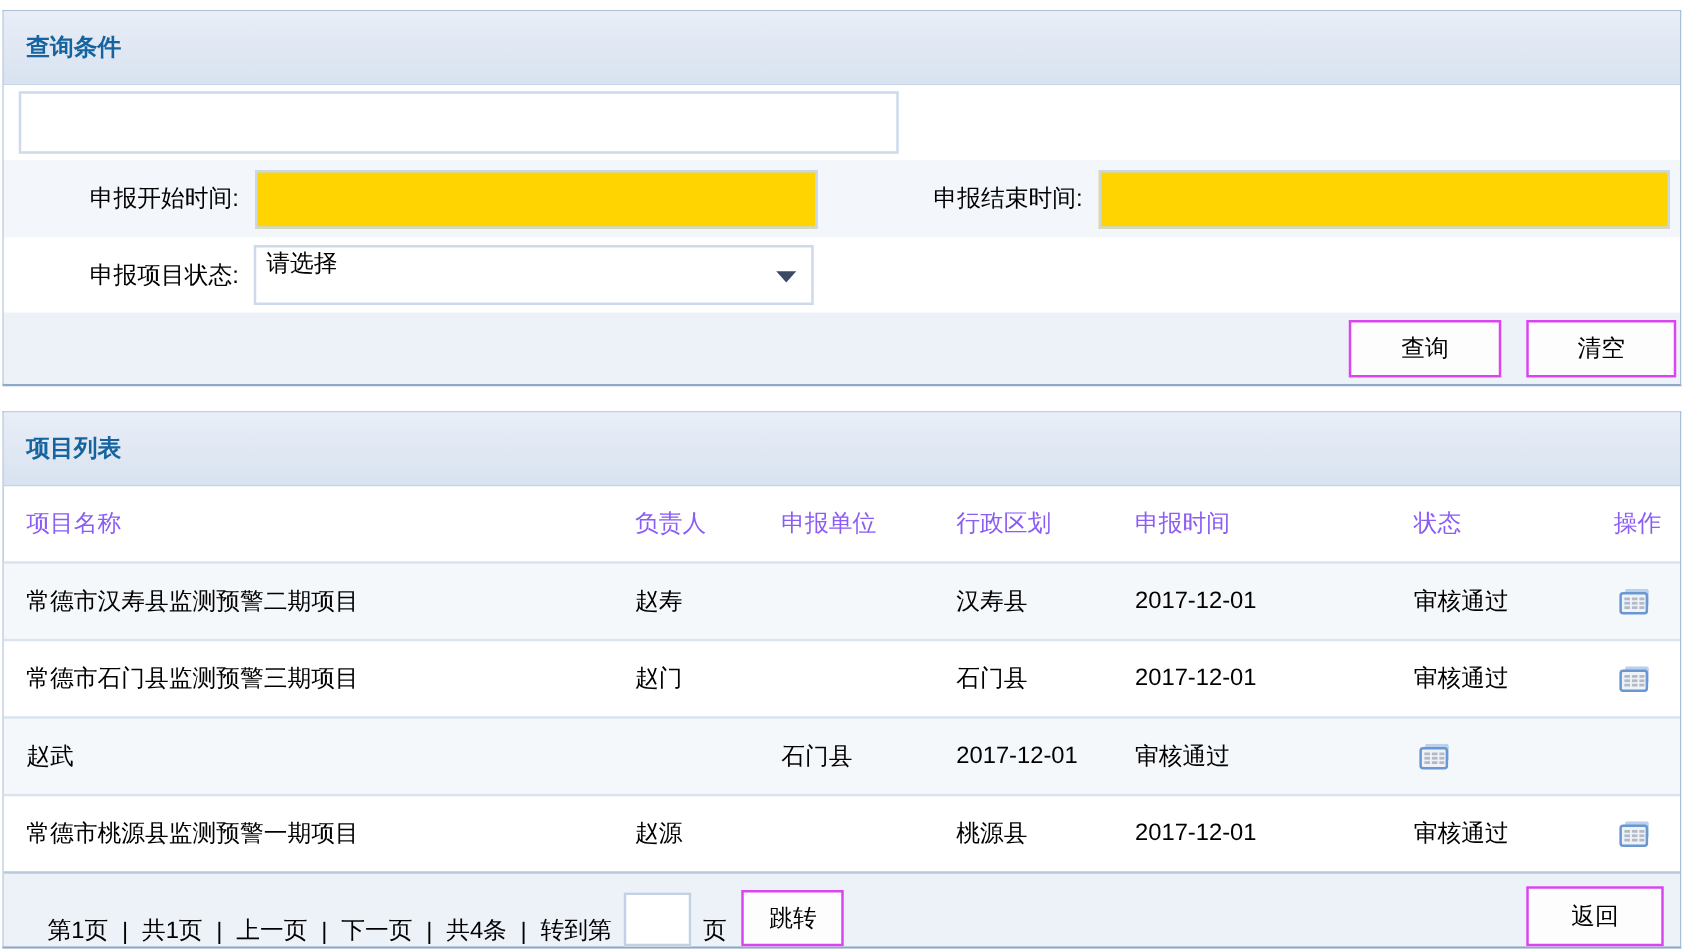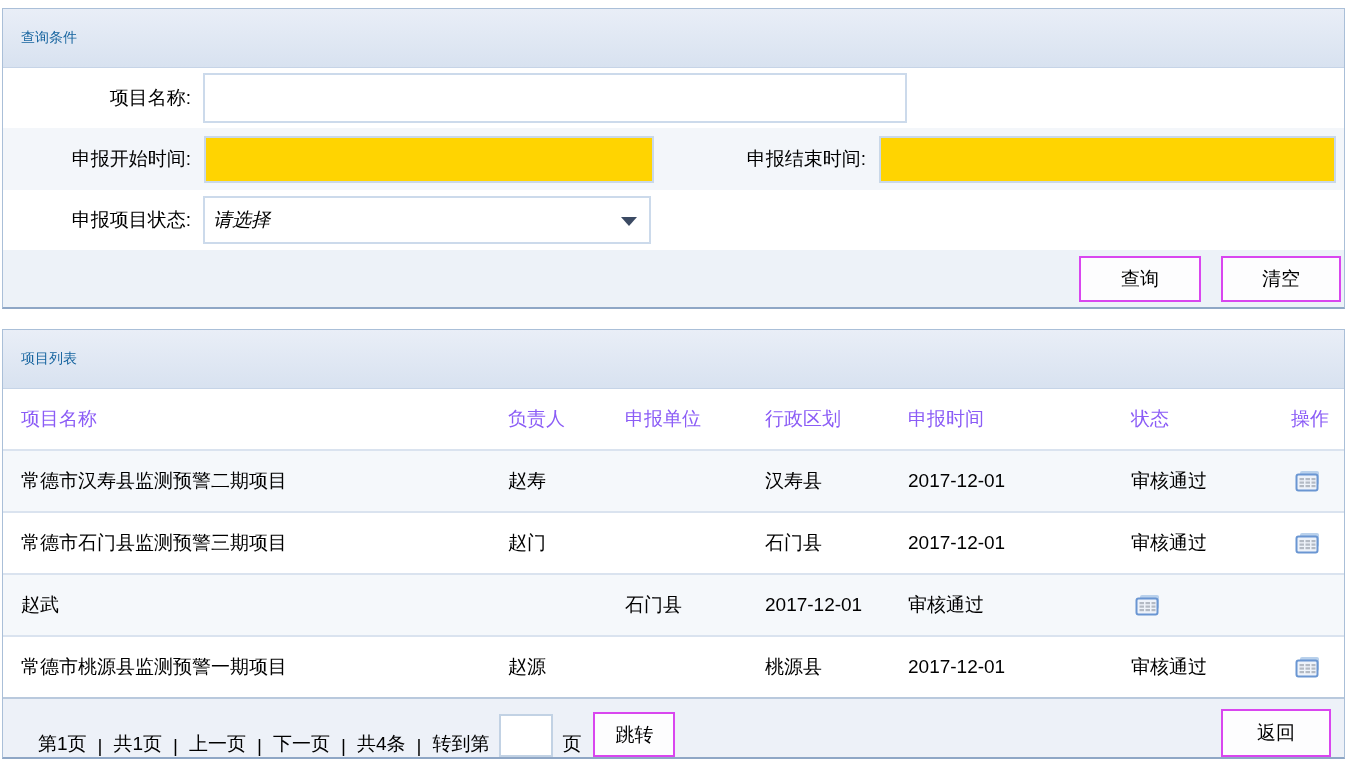--- a/index.html
+++ b/index.html
@@ -4,35 +4,35 @@
 <style>
   * { box-sizing: border-box; margin: 0; padding: 0; }
   html,body { width:1347px; height:759px; background:#ffffff;
     font-family:"Liberation Sans","DejaVu Sans",sans-serif; color:#000; }
 
   .panel { margin:8px 2px 0 2px; border:1px solid #aabfd8; border-bottom:2px solid #8fa7c6; background:#fff; }
   .panel + .panel { margin-top:20px; }
 
   .panel-header { height:59px; display:flex; align-items:center; padding-left:18px;
     background:linear-gradient(#e9eef7,#d8e2f0); border-bottom:1px solid #c6d4e7; }
-  .panel-title { color:#16649f; font-weight:normal; font-size:14px; }
+  .panel-title { color:#16649f; font-weight:bold; font-size:19px; }
 
   
   .form-row { display:flex; align-items:center; height:60px; background:#fff; }
   .form-row.band { background:#f3f6fa; height:62px; }
   .form-row.buttons { background:#edf2f8; height:57px; justify-content:flex-end; }
   .f-label { width:188px; text-align:right; font-size:19px; white-space:nowrap; }
   .f-label.second { width:212px; }
   .input-text { margin-left:12px; width:704px; height:50px; border:2px solid #ccdaeb; background:#fff;
     font-size:19px; padding:0 8px; outline:none; }
   .input-date { margin-left:13px; width:450px; height:47px; border:2px solid #c9d8e9; background:#ffd401;
     font-size:19px; padding:0 8px; outline:none; }
   .input-date.end { width:457px; }
   .select-box { position:relative; margin-left:12px; width:448px; height:48px; border:2px solid #ccdaeb;
-    background:#fff; display:flex; align-items:center; padding:0 8px; font-size:19px; cursor:pointer;font-style:italic; }
+    background:#fff; display:flex; padding:0 8px; font-size:19px; cursor:pointer; }
   .select-arrow { position:absolute; right:12px; top:50%; margin-top:-3px; width:0; height:0;
     border-left:8px solid transparent; border-right:8px solid transparent; border-top:9px solid #3b4a63; }
   .btn { height:46px; background:#fdfdfe; border:2px solid #d946ef; font-size:19px;
     font-family:inherit; cursor:pointer; }
   .btn-search { width:122px; margin-right:20px; }
   .btn-clear { width:120px; margin-right:3px; }
 
   
   .grid-row { display:grid; grid-template-columns:487px 117px 140px 143px 223px 160px 1fr;
     align-items:center; padding-left:18px; }
@@ -53,21 +53,20 @@
 </style>
 </head>
 <body>
 
 <div class="panel">
   <div class="panel-header">
     <span class="panel-title">查询条件</span>
   </div>
 
   <div class="form-row">
-    <span class="f-label">项目名称:</span>
     <input class="input-text" type="text" value="" style="">
   </div>
 
   <div class="form-row band">
     <span class="f-label">申报开始时间:</span>
     <input class="input-date" type="text" value="" style="">
     <span class="f-label second">申报结束时间:</span>
     <input class="input-date end" type="text" value="" style="">
   </div>
 

